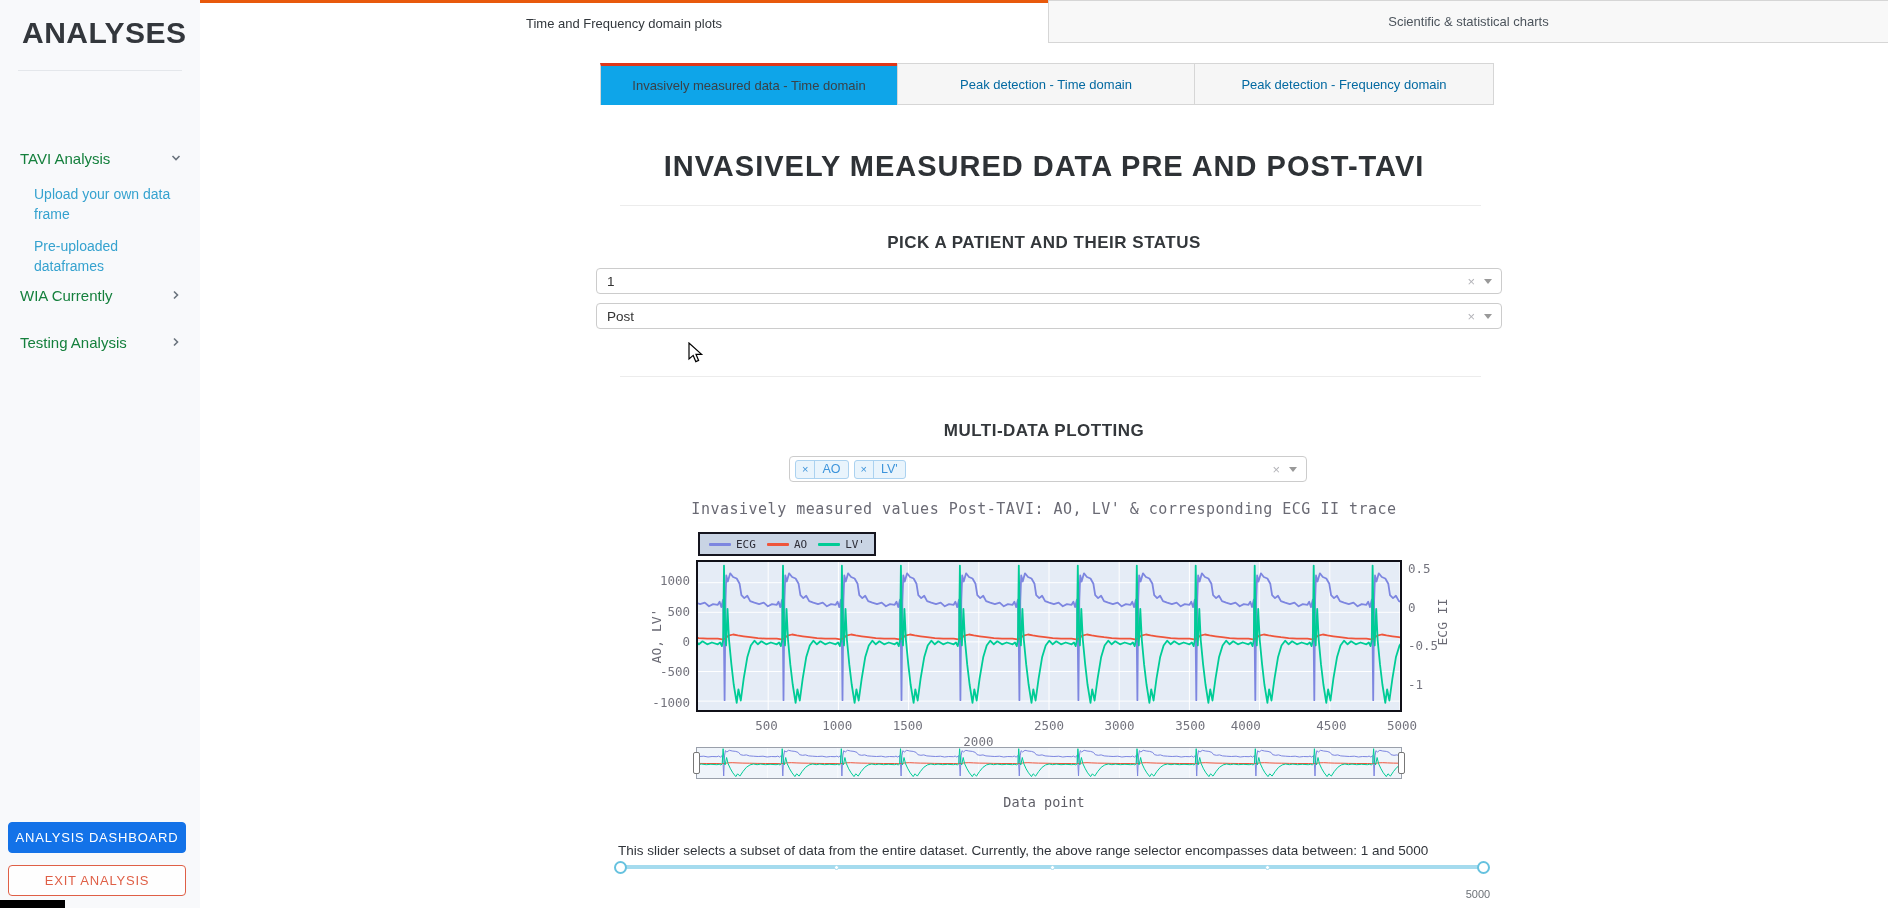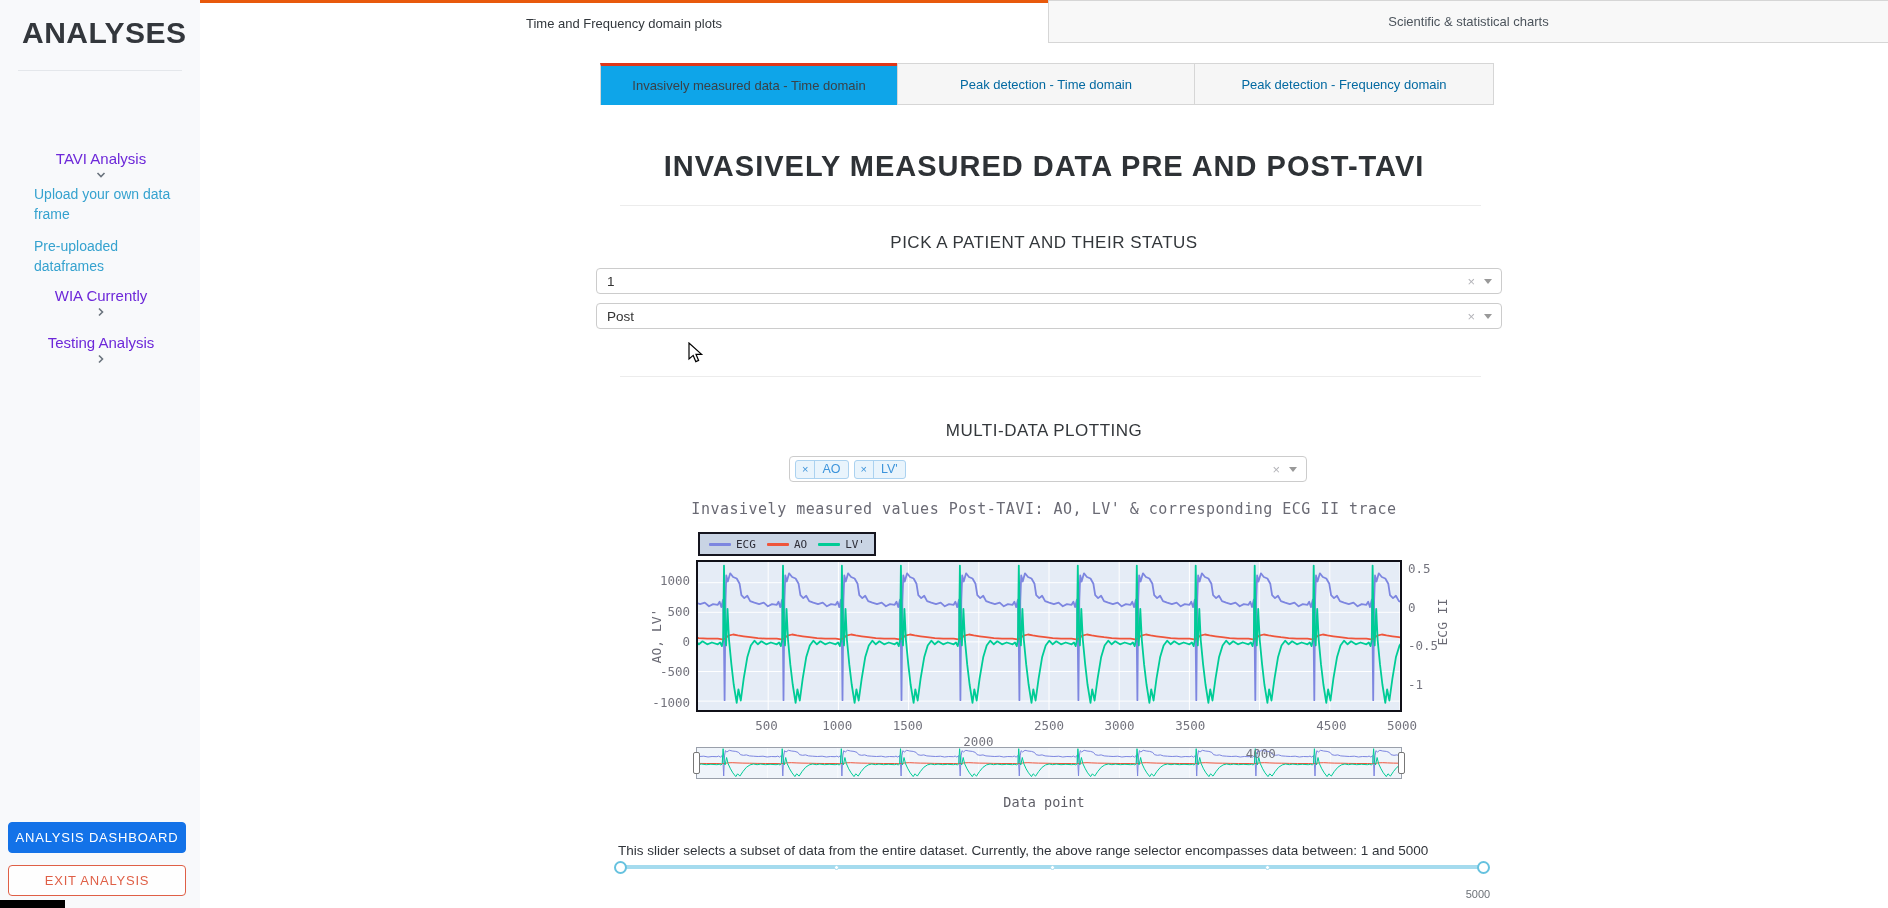--- a/index.html
+++ b/index.html
@@ -8,21 +8,21 @@
     position: relative;
     font-family: "Liberation Sans", sans-serif;
     background: #ffffff;
     overflow: hidden;
   }
   
   .sidebar { position:absolute; left:0; top:0; width:200px; height:908px; background:#f8f9fb; }
   .sidebar-title { position:absolute; left:22px; top:16px; font-size:30px; font-weight:bold; color:#33373c; letter-spacing:.5px; }
   .sidebar-divider { position:absolute; left:18px; width:164px; top:70px; border-top:1px solid #e4e7eb; }
   .sidebar-subtitle { position:absolute; left:20px; top:86px; width:162px; font-size:15px; line-height:25px; color:#9aa1a9; }
-  .nav-row { position:absolute; left:20px; width:162px; display:flex; align-items:center; justify-content:space-between; font-size:15px; color:#6d28d9; cursor:pointer;flex-direction:column; }
+  .nav-row { position:absolute; left:20px; width:162px; display:flex; align-items:center; justify-content:space-between; font-size:15px; color:#15803d; cursor:pointer; }
   .nav-row svg { flex:0 0 auto; }
   .nav-tavi { top:150px; } .nav-wia { top:287px; } .nav-testing { top:334px; }
   .sub-link { position:absolute; left:34px; width:142px; font-size:14px; line-height:20px; color:var(--link-blue); cursor:pointer; }
   .sub-link-1 { top:184px; } .sub-link-2 { top:236px; }
   .side-btn { position:absolute; left:8px; width:178px; height:31px; border-radius:4px; font-size:13px; letter-spacing:.8px; font-family:"Liberation Sans",sans-serif; cursor:pointer; }
   .btn-dashboard { top:822px; background:var(--primary-blue); border:1px solid var(--primary-blue); color:#fff; }
   .btn-exit { top:865px; background:#fefefe; border:1px solid var(--danger-red); color:var(--danger-red); }
   .black-corner { position:absolute; left:0; top:900px; width:65px; height:8px; background:#000; }
 
   
@@ -31,21 +31,21 @@
   .tab-main-inactive { left:1048px; width:840px; background:#f8f8f8; border:1px solid #d6d6d6; border-right:none; color:#4c545c; }
 
   
   .tab-sub { position:absolute; top:63px; height:42px; display:flex; align-items:center; justify-content:center; font-size:13px; color:#0369a1; background:#f6f6f6; border:1px solid #d6d6d6; cursor:pointer; }
   .tab-sub-active { background:#0ea5e9; border-top:3px solid var(--subtab-accent); border-bottom:none; color:#3a4147; }
   .tab-sub-1 { left:600px; width:298px; } .tab-sub-2 { left:897px; width:298px; } .tab-sub-3 { left:1194px; width:300px; }
 
   
   .center-wrap { position:absolute; left:200px; width:1688px; text-align:center; }
   .page-heading { top:150px; font-size:29px; font-weight:bold; color:#2e3236; letter-spacing:1px; }
-  .section-heading { font-size:17px; font-weight:normal; color:#33373b; letter-spacing:.5px; }
+  .section-heading { font-size:17px; font-weight:bold; color:#33373b; letter-spacing:.5px; }
   .h-pick { top:233px; } .h-multi { top:421px; }
   .hrule { position:absolute; left:620px; width:861px; border-top:1px solid #ececec; }
   .hr-1 { top:205px; } .hr-2 { top:376px; }
 
   
   .dd { position:absolute; left:596px; width:906px; height:26px; background:#fff; border:1px solid #cccccc; border-radius:4px; display:flex; align-items:center; padding-left:10px; font-size:13.5px; color:#333; cursor:pointer; }
   .dd-1 { top:268px; } .dd-2 { top:303px; }
   .dd-controls { margin-left:auto; display:flex; align-items:center; gap:9px; padding-right:9px; }
   .dd-clear { color:#b3b3b8; font-size:13px; line-height:1; }
   .dd-caret { width:0; height:0; border-left:4px solid transparent; border-right:4px solid transparent; border-top:5px solid #999; }
@@ -255,21 +255,21 @@
     <span class="tick" style="left: 1408px; width: 46px; top: 599.838px;">0</span>
     <span class="tick" style="left: 1408px; width: 46px; top: 638.416px;">-0.5</span>
     <span class="tick" style="left: 1408px; width: 46px; top: 676.995px;">-1</span>
     <span class="tick" style="left: 736.6px; width: 60px; text-align: center; top: 718px;">500</span>
     <span class="tick" style="left: 807.2px; width: 60px; text-align: center; top: 718px;">1000</span>
     <span class="tick" style="left: 877.8px; width: 60px; text-align: center; top: 718px;">1500</span>
     <span class="tick" style="left: 948.4px; width: 60px; text-align: center; top: 718px; margin-top: 16px;">2000</span>
     <span class="tick" style="left: 1019px; width: 60px; text-align: center; top: 718px;">2500</span>
     <span class="tick" style="left: 1089.6px; width: 60px; text-align: center; top: 718px;">3000</span>
     <span class="tick" style="left: 1160.2px; width: 60px; text-align: center; top: 718px;">3500</span>
-    <span class="tick" style="left: 1230.8px; width: 60px; text-align: center; top: 718px; margin-top: 28px;">4000</span>
+    <span class="tick" style="left: 1230.8px; width: 60px; top: 718px;">4000</span>
     <span class="tick" style="left: 1301.4px; width: 60px; text-align: center; top: 718px;">4500</span>
     <span class="tick" style="left: 1372px; width: 60px; text-align: center; top: 718px;">5000</span>
   </div>
 
 <div class="slider-note">This slider selects a subset of data from the entire dataset. Currently, the above range selector encompasses data between: 1 and 5000</div>
 <div class="slider">
   <div class="slider-rail"></div>
   <div class="slider-handle slider-handle-left"></div>
   <div class="slider-handle slider-handle-right"></div>
 <div class="slider-dot" style="left: calc(25% - 2px);"></div>

